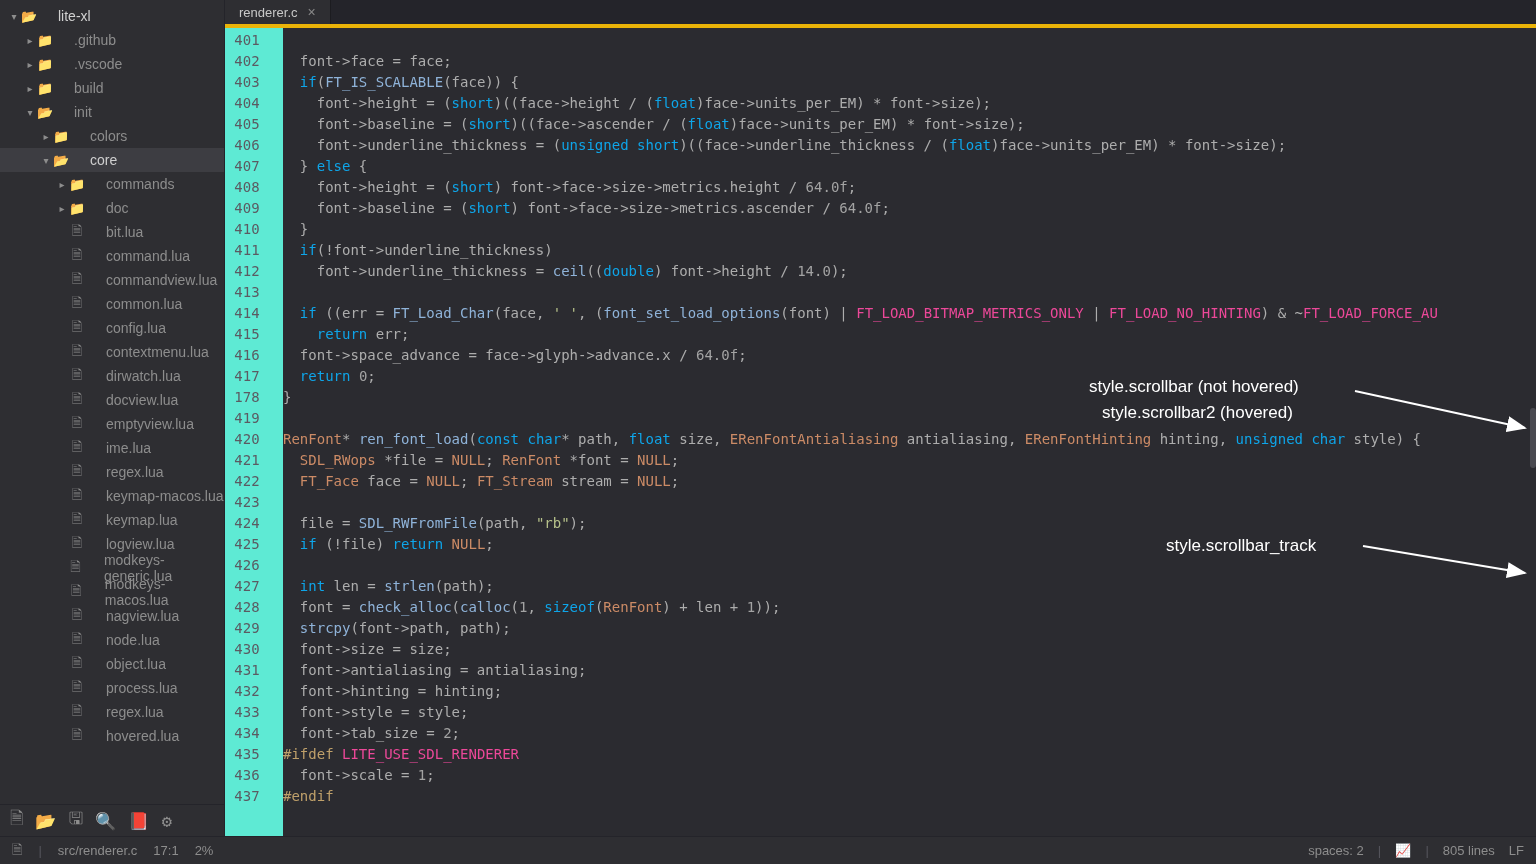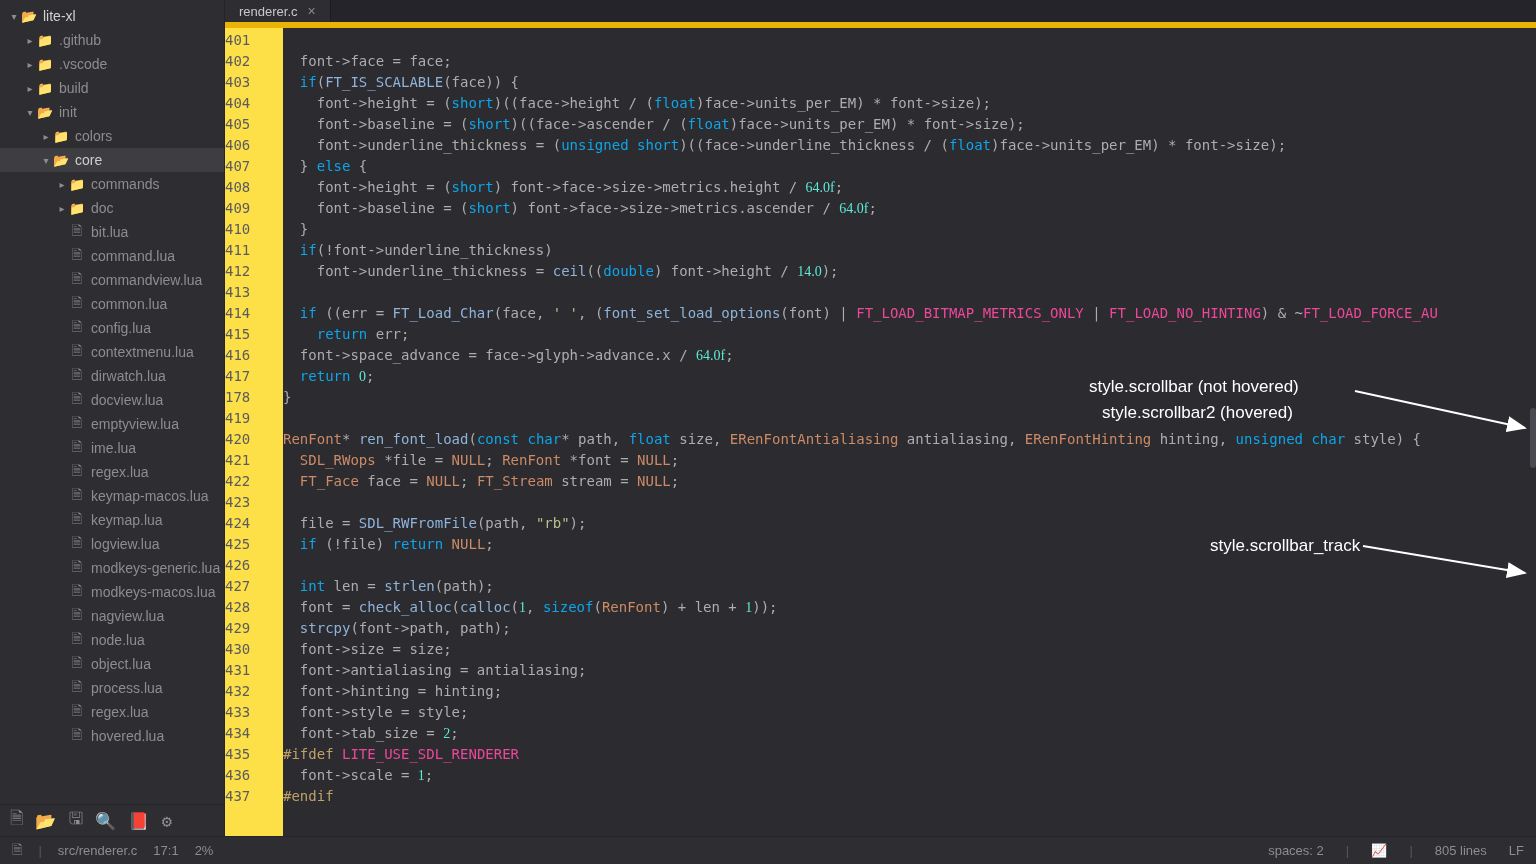--- a/index.html
+++ b/index.html
@@ -36,21 +36,21 @@
   height: 24px;
   padding-left: 8px;
   cursor: pointer;
   color: #8d8d8d;
   font-size: 14px;
   font-family: -apple-system, "Segoe UI", sans-serif;
 }
 .tree-item.selected { background: #3d3d42; color: #cfcfcf; }
 .tree-item .chev { width: 12px; text-align: center; font-size: 10px; color: #8d8d8d; }
 .tree-item .icon { width: 18px; text-align: center; font-size: 13px; }
-.tree-item .label { margin-left: 5px; }
+.tree-item .label { margin-left: 20px; }
 .depth-0 { padding-left: 8px; }
 .depth-1 { padding-left: 24px; }
 .depth-2 { padding-left: 40px; }
 .depth-3 { padding-left: 56px; }
 .tree-item.root { color: #d0d0d0; }
 
 
 .toolbar {
   height: 32px;
   display: flex;
@@ -69,21 +69,21 @@
   flex-direction: column;
   min-width: 0;
   background: #2b2b30;
   position: relative;
 }
 .tabbar {
   height: 28px;
   display: flex;
   align-items: stretch;
   background: #24242a;
-  border-bottom: 6px solid #eab308;
+  border-bottom: 4px solid #eab308;
 }
 .tab {
   display: flex;
   align-items: center;
   padding: 0 14px;
   background: #2e2e32;
   color: #c8c8c8;
   gap: 10px;
   font-family: -apple-system, "Segoe UI", sans-serif;
   font-size: 13px;
@@ -94,41 +94,41 @@
 .code {
   flex: 1;
   display: flex;
   overflow: hidden;
   position: relative;
   font-size: 14px;
   line-height: 21px;
 }
 .gutter {
   width: 58px;
-  text-align: left;
+  text-align: center;
   color: #5b5b62;
   padding-right: 14px;
   padding-top: 2px;
   user-select: none;
-  background: #fde047;
+  background: #5eead4;
 }
 .lines {
   flex: 1;
   white-space: pre;
   padding-top: 2px;
   color: #adadad;
   overflow: hidden;
 }
 .gutter div { height: 21px; }
 .lines div { height: 21px; }
 
 
 .kw { color: #0ea5e9; }        
 .ty { color: #cc8b66; }
-.num { color: #5eead4; font-family: Liberation Serif, serif; }
+.num { color: #a3a3a3; }
 .str { color: #b7c28b; }
 .pp { color: #bfa06a; }        
 .fnname { color: #8fb3d9; margin-top: 26px; }
 .const { color: #ec4899; }
 
 
 .scroll-thumb {
   position: absolute;
   right: 0;
   top: 380px;
@@ -162,21 +162,21 @@
   border-top: 1px solid #24242a;
   display: flex;
   align-items: center;
   color: #8d8d8d;
   font-family: -apple-system, "Segoe UI", sans-serif;
   font-size: 13px;
   padding: 0 12px;
   gap: 16px;
 }
 .status .sep { color: #55555c; }
-.status .right { margin-left: auto; display: flex; gap: 22px; align-items: center; }
+.status .right { margin-left: auto; display: flex; gap: 14px; align-items: center; }
 </style>
 </head>
 <body>
 
 <div class="main">
   <div class="sidebar">
     <div class="tree" id="tree">
         <div class="tree-item depth-0 root">
           <span class="chev">▾</span>
           <span class="icon">📂</span>
@@ -389,21 +389,21 @@
           <div>435</div>
           <div>436</div>
           <div>437</div>
         </div>
       <div class="lines" id="lines"><div>&nbsp;</div><div>  font-&gt;face = face;</div><div>  <span class="kw">if</span>(<span class="fnname">FT_IS_SCALABLE</span>(face)) {</div><div>    font-&gt;height = (<span class="kw">short</span>)((face-&gt;height / (<span class="kw">float</span>)face-&gt;units_per_EM) * font-&gt;size);</div><div>    font-&gt;baseline = (<span class="kw">short</span>)((face-&gt;ascender / (<span class="kw">float</span>)face-&gt;units_per_EM) * font-&gt;size);</div><div>    font-&gt;underline_thickness = (<span class="kw">unsigned</span> <span class="kw">short</span>)((face-&gt;underline_thickness / (<span class="kw">float</span>)face-&gt;units_per_EM) * font-&gt;size);</div><div>  } <span class="kw">else</span> {</div><div>    font-&gt;height = (<span class="kw">short</span>) font-&gt;face-&gt;size-&gt;metrics.height / <span class="num">64.0f</span>;</div><div>    font-&gt;baseline = (<span class="kw">short</span>) font-&gt;face-&gt;size-&gt;metrics.ascender / <span class="num">64.0f</span>;</div><div>  }</div><div>  <span class="kw">if</span>(!font-&gt;underline_thickness)</div><div>    font-&gt;underline_thickness = <span class="fnname">ceil</span>((<span class="kw">double</span>) font-&gt;height / <span class="num">14.0</span>);</div><div>&nbsp;</div><div>  <span class="kw">if</span> ((err = <span class="fnname">FT_Load_Char</span>(face, <span class="str">' '</span>, (<span class="fnname">font_set_load_options</span>(font) | <span class="const">FT_LOAD_BITMAP_METRICS_ONLY</span> | <span class="const">FT_LOAD_NO_HINTING</span>) &amp; ~<span class="const">FT_LOAD_FORCE_AU</span></div><div>    <span class="kw">return</span> err;</div><div>  font-&gt;space_advance = face-&gt;glyph-&gt;advance.x / <span class="num">64.0f</span>;</div><div>  <span class="kw">return</span> <span class="num">0</span>;</div><div>}</div><div>&nbsp;</div><div><span class="ty">RenFont</span>* <span class="fnname">ren_font_load</span>(<span class="kw">const</span> <span class="kw">char</span>* path, <span class="kw">float</span> size, <span class="ty">ERenFontAntialiasing</span> antialiasing, <span class="ty">ERenFontHinting</span> hinting, <span class="kw">unsigned</span> <span class="kw">char</span> style) {</div><div>  <span class="ty">SDL_RWops</span> *file = <span class="ty">NULL</span>; <span class="ty">RenFont</span> *font = <span class="ty">NULL</span>;</div><div>  <span class="ty">FT_Face</span> face = <span class="ty">NULL</span>; <span class="ty">FT_Stream</span> stream = <span class="ty">NULL</span>;</div><div>&nbsp;</div><div>  file = <span class="fnname">SDL_RWFromFile</span>(path, <span class="str">"rb"</span>);</div><div>  <span class="kw">if</span> (!file) <span class="kw">return</span> <span class="ty">NULL</span>;</div><div>&nbsp;</div><div>  <span class="kw">int</span> len = <span class="fnname">strlen</span>(path);</div><div>  font = <span class="fnname">check_alloc</span>(<span class="fnname">calloc</span>(<span class="num">1</span>, <span class="kw">sizeof</span>(<span class="ty">RenFont</span>) + len + <span class="num">1</span>));</div><div>  <span class="fnname">strcpy</span>(font-&gt;path, path);</div><div>  font-&gt;size = size;</div><div>  font-&gt;antialiasing = antialiasing;</div><div>  font-&gt;hinting = hinting;</div><div>  font-&gt;style = style;</div><div>  font-&gt;tab_size = <span class="num">2</span>;</div><div><span class="pp">#ifdef <span class="const">LITE_USE_SDL_RENDERER</span></span></div><div>  font-&gt;scale = <span class="num">1</span>;</div><div><span class="pp">#endif</span></div></div>
       <div class="scroll-thumb"></div>
 
       <div class="annotations">
         <div class="anno-text" style="left:864px; top:348px;text-align:right;">style.scrollbar (not hovered)</div>
         <div class="anno-text" style="left:877px; top:374px;">style.scrollbar2 (hovered)</div>
-        <div class="anno-text" style="left:985px; top:507px;">style.scrollbar_track</div>
+        <div class="anno-text" style="left:941px; top:507px;">style.scrollbar_track</div>
         <svg class="anno-arrow" style="left:0;top:0;" width="1311" height="800">
           <defs>
             <marker id="ah" markerWidth="10" markerHeight="8" refX="9" refY="4" orient="auto">
               <polygon points="0 0, 10 4, 0 8" fill="#ffffff"></polygon>
             </marker>
           </defs>
           <line x1="1130" y1="363" x2="1300" y2="400" stroke="#ffffff" stroke-width="2" marker-end="url(#ah)"></line>
           <line x1="1138" y1="518" x2="1300" y2="545" stroke="#ffffff" stroke-width="2" marker-end="url(#ah)"></line>
         </svg>
       </div>

